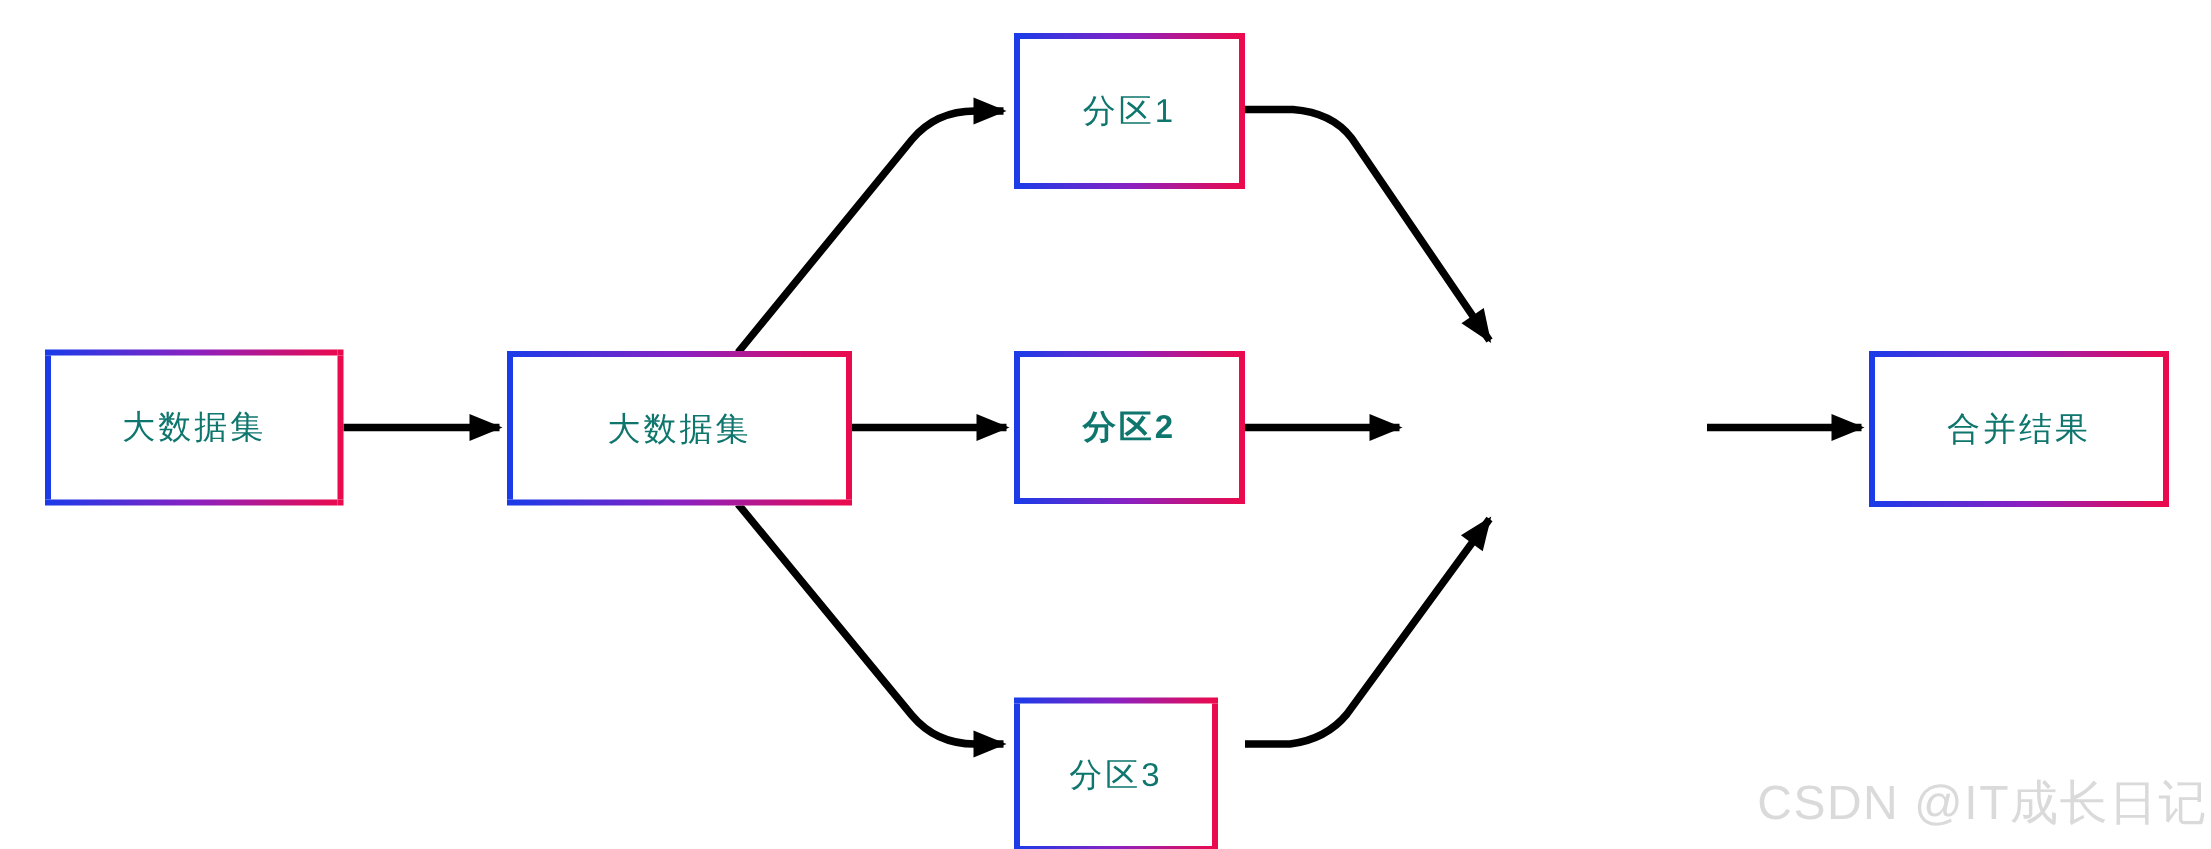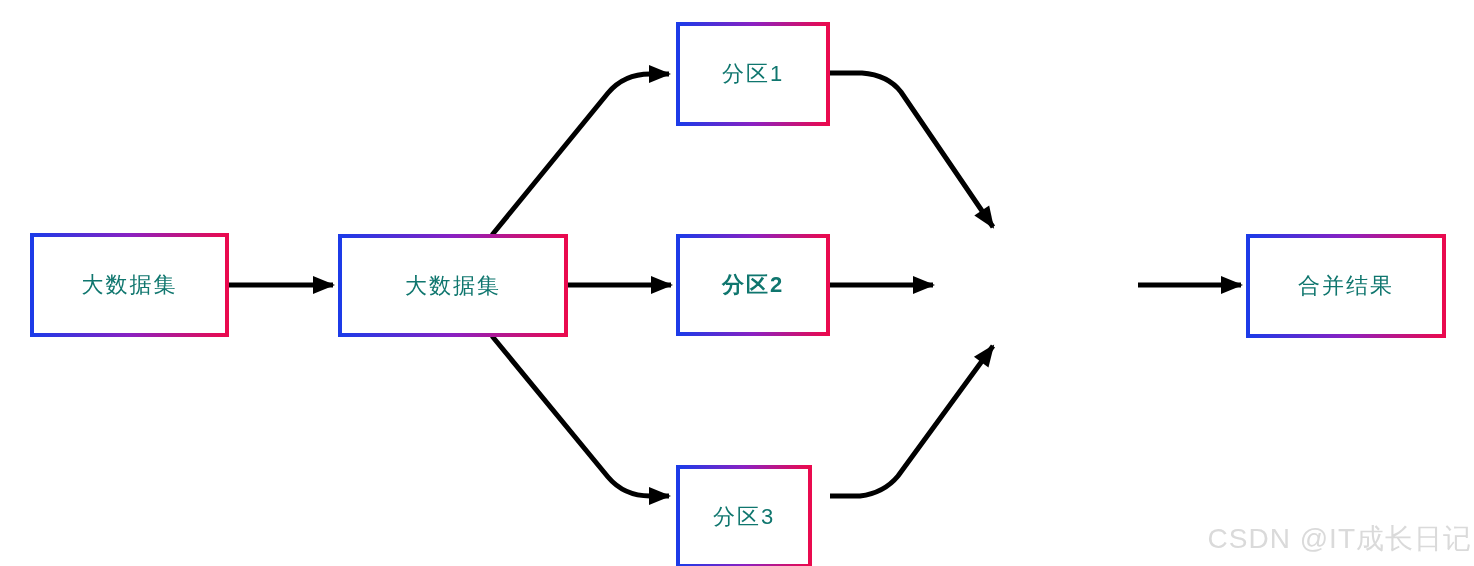--- a/index.html
+++ b/index.html
@@ -20,21 +20,21 @@
     border-image:linear-gradient(90deg,#1c3be8 0%,#8a21c2 50%,#ea0a4e 100%) 1;
     display:flex;align-items:center;justify-content:center;
     color:#0f766e;
     font-size:22px;
     letter-spacing:2px;
     white-space:nowrap;
   }
   .watermark{
     position:absolute;
     right:2px;bottom:8px;
-    font-size:28px;
+    font-size:32px;
     letter-spacing:1px;
     color:#dadada;
     text-shadow:1px 1px 0 #ffffff;
   }
 </style>
 </head>
 <body>
 
 <div class="stage">
 

